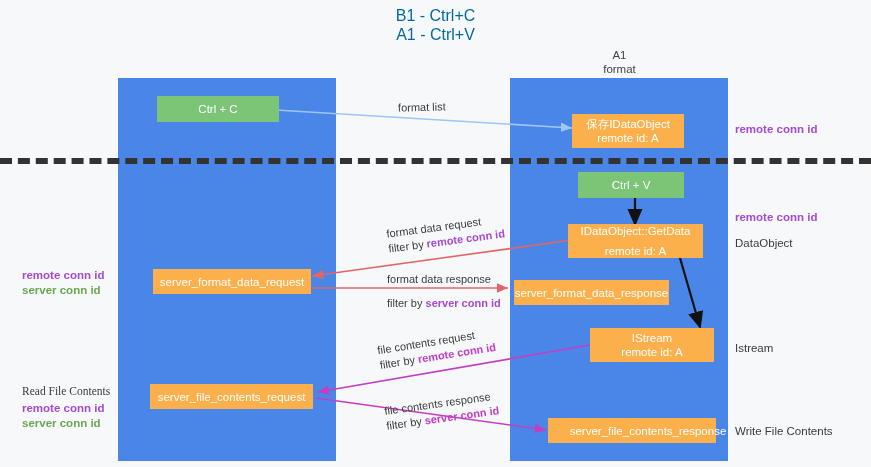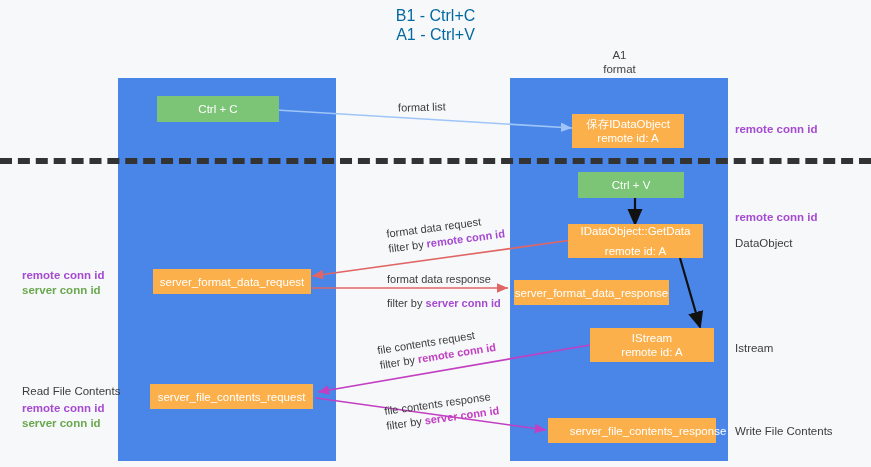--- a/index.html
+++ b/index.html
@@ -49,21 +49,21 @@
   .node.green { background: #7cc576; }
   .node.orange { background: #fbb04c; }
   .side-label {
     position: absolute;
     font-size: 11.5px;
     line-height: 15px;
     white-space: nowrap;
   }
   .side-label .purple { color: #a64ad2; font-weight: bold; }
   .side-label .green { color: #6aa84f; font-weight: bold; }
-  .side-label .plain { color: #3c3c3c; }
+  .side-label .plain { color: #3c3c3c; font-family: Liberation Serif, serif; }
   .edge-label {
     position: absolute;
     font-size: 11px;
     line-height: 15px;
     color: #3c3c3c;
     white-space: nowrap;
   }
   .edge-label .purple { color: #a64ad2; font-weight: bold; }
   .edge-label .magenta { color: #c23fc2; font-weight: bold; }
   svg.overlay {

